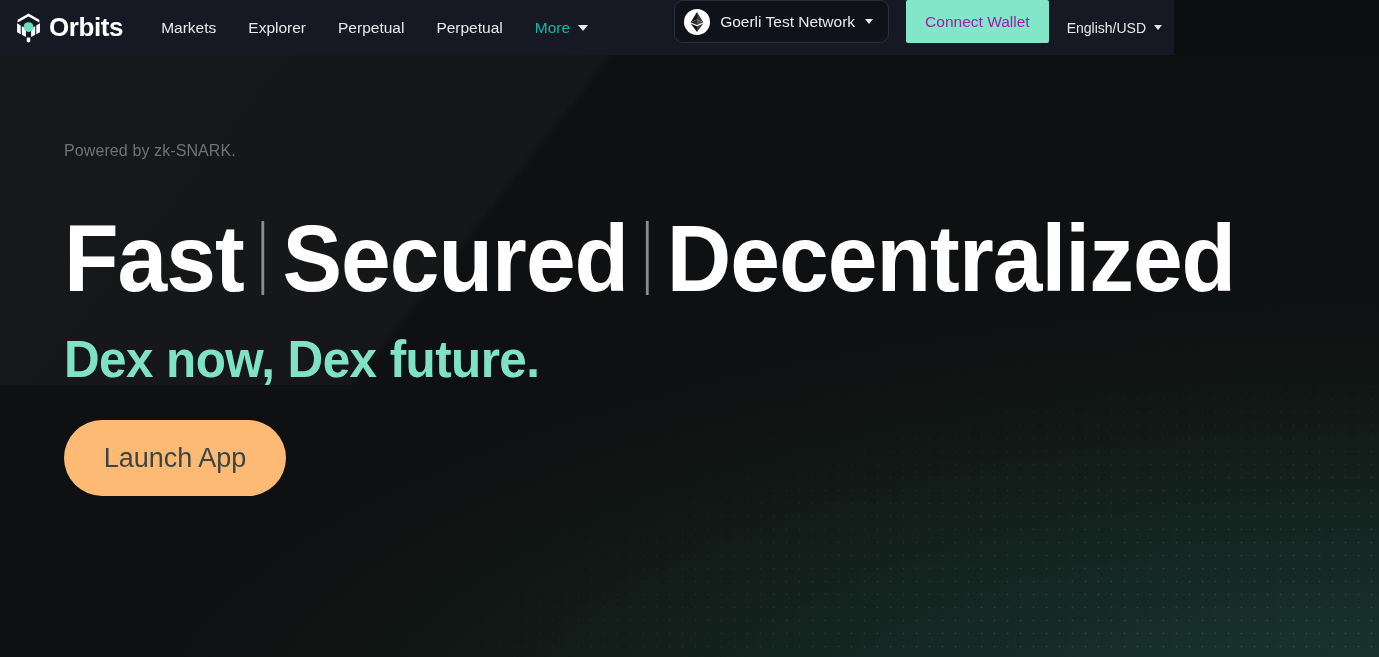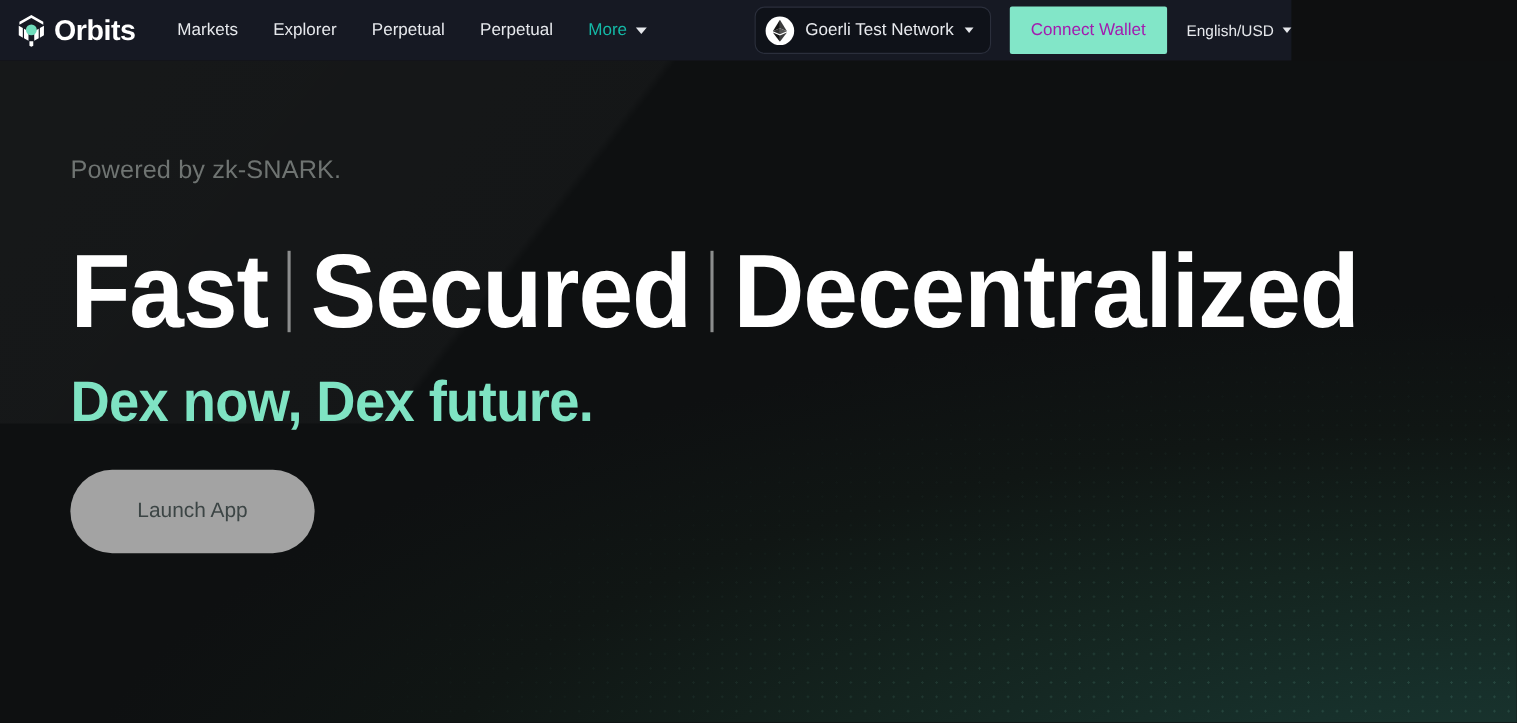--- a/index.html
+++ b/index.html
@@ -45,21 +45,22 @@
     border-top:6px solid #e6e8ec;
   }
   .caret-sm{
     width:0;height:0;
     border-left:4.5px solid transparent;
     border-right:4.5px solid transparent;
     border-top:5.5px solid #e6e8ec;
   }
 
   .nav-right{
-    margin-left:auto; display:flex; align-items:center; height:100%;
+    margin-left:auto; display:flex; height:100%;
+    padding-right:12px;
   }
 
   
   .network-select{
     display:flex; align-items:center; gap:10px;
     height:43px; padding:0 15px 0 9px;
     background:#0f1219;
     border:1px solid #2b2f3c;
     border-radius:9px;
     cursor:pointer;
@@ -114,21 +115,21 @@
   }
   
   .hero-diagonal{
     position:absolute; top:0; left:0; width:1379px; height:330px;
     background:linear-gradient(128deg, rgba(255,255,255,0.035) 0%, rgba(255,255,255,0.028) 37%, rgba(255,255,255,0) 37.6%, rgba(255,255,255,0) 100%);
   }
 
   .hero-content{ position:relative; z-index:5; padding-left:64px; }
 
   .eyebrow{
-    color:#6f7472; font-size:23px; font-weight:400;
+    color:#6f7472; font-size:16px; font-weight:400;
     letter-spacing:0.1px; line-height:1;
   }
   .eyebrow-1{ margin-top:88px; }
   .eyebrow-2{ margin-top:30px; }
 
   .headline{
     margin-top:50px;
     display:flex; align-items:center;
     color:#ffffff;
     font-size:95px; font-weight:bold;
@@ -154,23 +155,23 @@
     letter-spacing:-0.6px;
     line-height:1.05;
     transform:scaleX(0.95);
     transform-origin:left center;
     white-space:nowrap;
   }
 
   .launch-app{
     margin-top:34px;
     width:222px; height:76px;
-    background:#a3a3a3;
+    background:#fdba74;
     border:none; border-radius:40px;
-    color:#3c4545; font-size:19px;
+    color:#3c4545; font-size:27px;
     font-family:"Liberation Sans", sans-serif;
     cursor:pointer;
   }
 </style>
 </head>
 <body>
 
 <div id="page">
 
   <div id="navbar">

